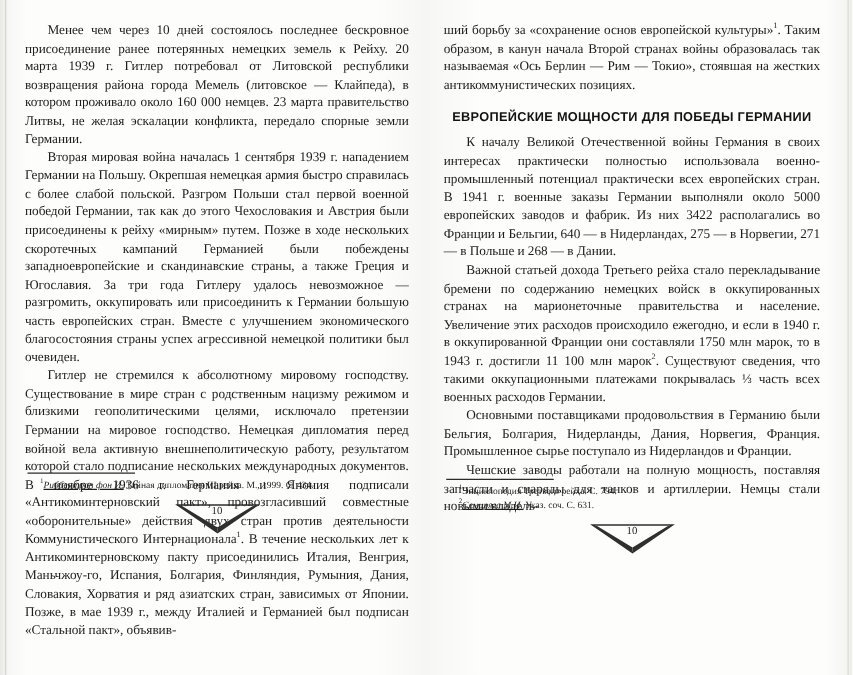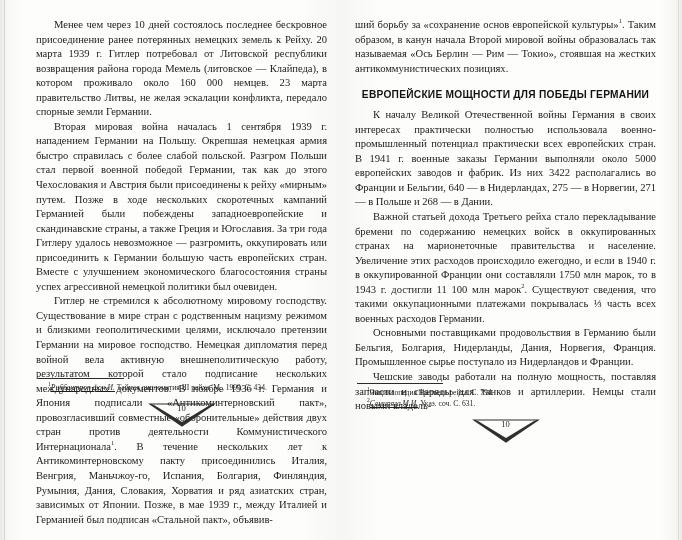--- a/index.html
+++ b/index.html
@@ -52,21 +52,21 @@
   .spread {
     position: absolute;
     inset: 0;
     display: flex;
   }
   .page {
     position: relative;
     box-sizing: border-box;
     flex: 0 0 auto;
   }
-  .page-left  { width: 341px; padding: 18px 14px 0 36px; }
+  .page-left  { width: 341px; padding: 18px 14px 0 20px; }
   .page-right { width: 341px; padding: 18px 26px 0 14px; }
 
   .body-col {
     position: relative;
     height: 436px;
   }
 
   
   p.para {
     margin: 0;
@@ -198,21 +198,21 @@
             <div class="folio-num">10</div>
           </div>
         </div>
 
       </div>
     </div>
 
     <div class="page page-right">
       <div class="body-col">
 
-        <p class="para" style="text-indent:0"><span>ший борьбу за «сохранение основ европейской культуры»</span><sup class="fn-ref">1</sup><span>. Таким образом, в канун начала Второй мировой войны образовалась так называемая «Ось Берлин — Рим — Токио», стоявшая на жестких антикоммунистических позициях.</span></p>
+        <p class="para" style="text-indent:0"><span>ший борьбу за «сохранение основ европейской культуры»</span><sup class="fn-ref">1</sup><span>. Таким образом, в канун начала Второй странах войны образовалась так называемая «Ось Берлин — Рим — Токио», стоявшая на жестких антикоммунистических позициях.</span></p>
 
 
         <h2 class="section-heading">ЕВРОПЕЙСКИЕ МОЩНОСТИ ДЛЯ ПОБЕДЫ ГЕРМАНИИ</h2>
 
         <p class="para">К началу Великой Отечественной войны Германия в своих интересах практически полностью использовала военно-промышленный потенциал практически всех европейских стран. В 1941 г. военные заказы Германии выполняли около 5000 европейских заводов и фабрик. Из них 3422 располагались во Франции и Бельгии, 640 — в Нидерландах, 275 — в Норвегии, 271 — в Польше и 268 — в Дании.</p>
 
         <p class="para"><span>Важной статьей дохода Третьего рейха стало перекладывание бремени по содержанию немецких войск в оккупированных странах на марионеточные правительства и население. Увеличение этих расходов происходило ежегодно, и если в 1940 г. в оккупированной Франции они составляли 1750 млн марок, то в 1943 г. достигли 11 100 млн марок</span><sup class="fn-ref">2</sup><span>. Существуют сведения, что такими оккупационными платежами покрывалась ⅓ часть всех военных расходов Германии.</span></p>
 
         <p class="para">Основными поставщиками продовольствия в Германию были Бельгия, Болгария, Нидерланды, Дания, Норвегия, Франция. Промышленное сырье поступало из Нидерландов и Франции.</p>
 

